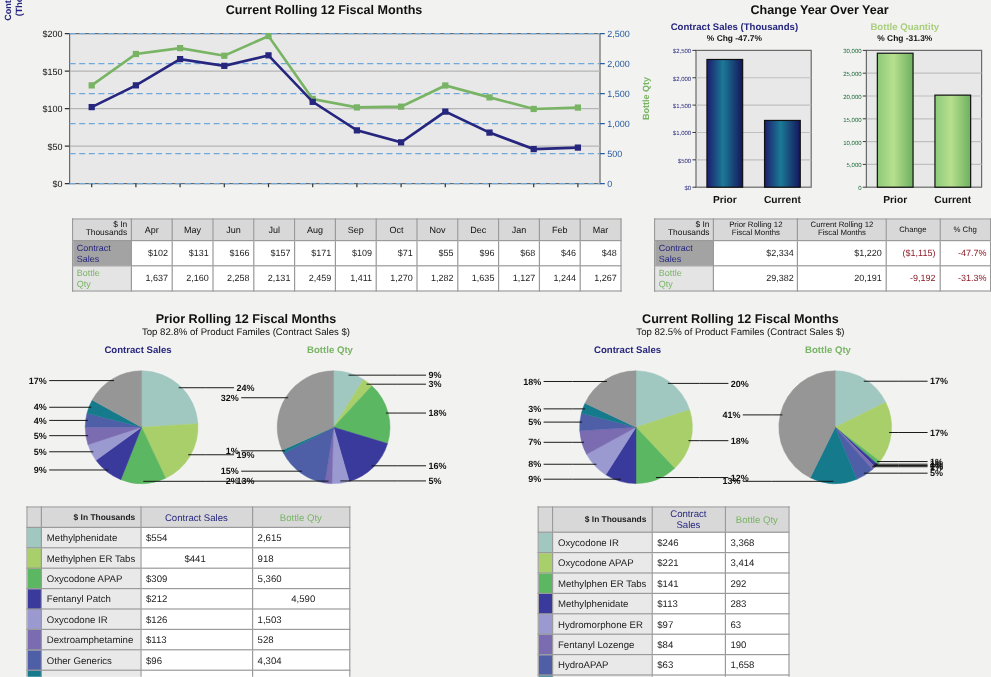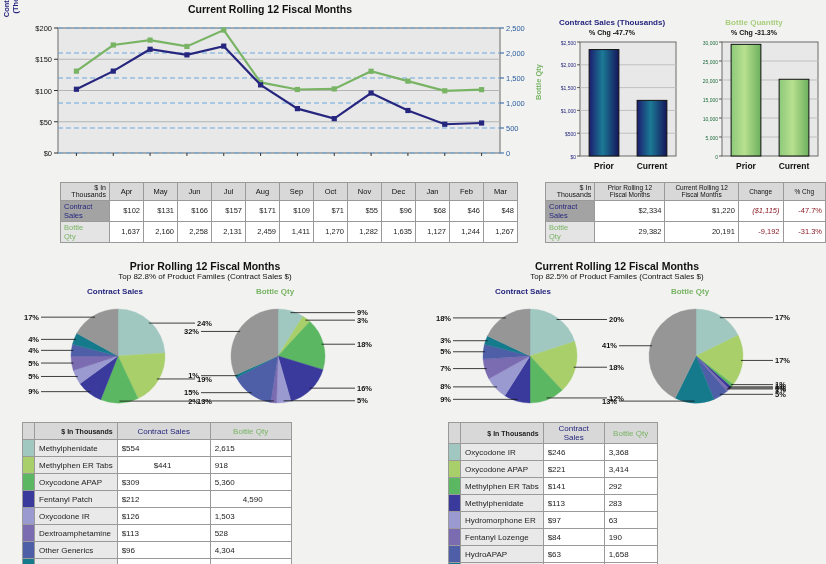--- a/index.html
+++ b/index.html
@@ -16,21 +16,21 @@
   .chart-title{font-weight:bold;font-size:10.5px;color:#111;text-align:center;}
   .chart-sub{font-size:8px;color:#111;text-align:center;}
 
   
   table.grid{border-collapse:collapse;font-size:7.5px;background:#fff;}
   table.grid td,table.grid th{border:1px solid #9a9a9a;padding:1px 3px;font-weight:normal;}
   .hdrcell{background:#d8d8d8;font-weight:bold;text-align:center;color:#111;}
   .rowlbl-cs{background:#a3a3a3;color:#26267f;font-weight:bold;}
   .rowlbl-bq{background:#e4e4e4;color:#79b465;font-weight:bold;}
   .num{text-align:right;}
-  .neg{color:#8b1d28;font-style:italic;text-align:right;}
+  .neg{color:#8b1d28;text-align:right;}
   .neg2{color:#8b1d28;text-align:right;}
   .inthou{background:#d8d8d8;text-align:right;font-weight:bold;font-size:7px;color:#111;line-height:1.05;}
 
   
   table.prod{border-collapse:collapse;font-size:8px;background:#fff;}
   table.prod td,table.prod th{border:1px solid #9a9a9a;padding:1px 4px;font-weight:normal;height:14px;}
   table.prod th{background:#d8d8d8;}
   .sw{width:11px;padding:0 !important;}
   .h-cs{color:#26267f;font-weight:bold;text-align:center;font-size:8px;}
   .h-bq{color:#79b465;font-weight:bold;text-align:center;font-size:8px;}
@@ -118,20 +118,21 @@
       <rect x="294.81666666666666" y="88.025" width="5.2" height="5.2" fill="#26267f"></rect>
       <rect x="331.65" y="98.025" width="5.2" height="5.2" fill="#26267f"></rect>
       <rect x="368.48333333333335" y="72.4" width="5.2" height="5.2" fill="#26267f"></rect>
       <rect x="405.31666666666666" y="89.9" width="5.2" height="5.2" fill="#26267f"></rect>
       <rect x="442.15" y="103.65" width="5.2" height="5.2" fill="#26267f"></rect>
       <rect x="478.98333333333335" y="102.4" width="5.2" height="5.2" fill="#26267f"></rect>
     </svg>
 </div>
 
 <div class="panel" style="left:540px;top:0;width:286px;height:178px;">
+  <div class="chart-title" style="padding-top:3px;">Change Year Over Year</div>
   <div style="position:absolute;left:4px;top:18px;width:136px;text-align:center;font-size:8px;font-weight:bold;color:#26267f;">Contract Sales (Thousands)</div>
   <div style="position:absolute;left:4px;top:29px;width:136px;text-align:center;font-size:7px;font-weight:bold;color:#111;">% Chg -47.7%</div>
   <div style="position:absolute;left:146px;top:18px;width:136px;text-align:center;font-size:8px;font-weight:bold;color:#a9cf7d;">Bottle Quantity</div>
   <div style="position:absolute;left:146px;top:29px;width:136px;text-align:center;font-size:7px;font-weight:bold;color:#111;">% Chg -31.3%</div>
   <svg id="bar-svg" width="286" height="140" style="position:absolute;left:0;top:38px;">
       <defs>
         <linearGradient id="gblue" x1="0" y1="0" x2="1" y2="0">
           <stop offset="0%" stop-color="#1c1c6e"></stop>
           <stop offset="45%" stop-color="#1b7a96"></stop>
           <stop offset="100%" stop-color="#15155c"></stop>

